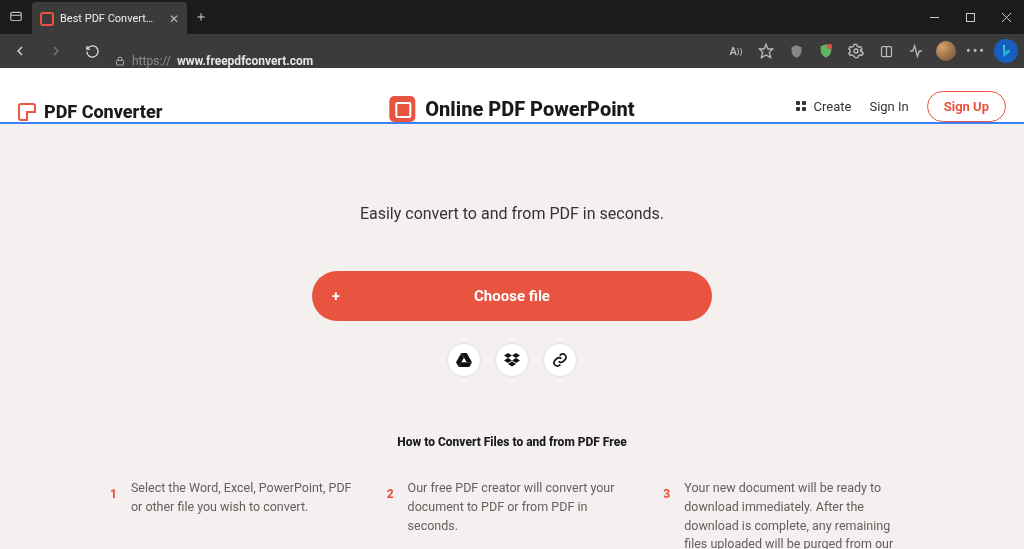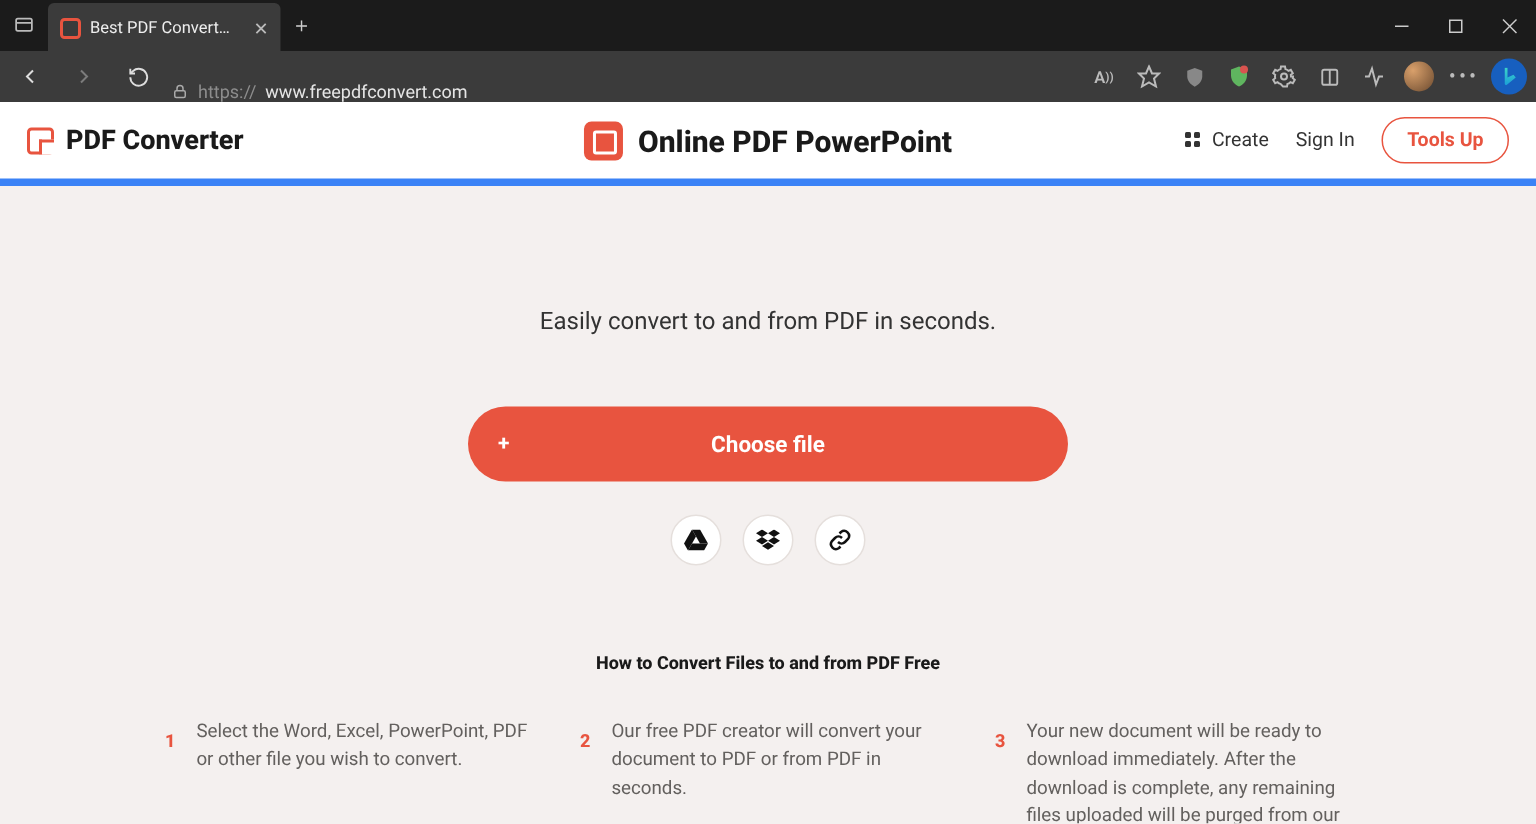--- a/index.html
+++ b/index.html
@@ -16,31 +16,31 @@
   .newtab { width:28px; display:flex; align-items:center; justify-content:center; color:#ccc; font-size:14px; }
   .titlebar .spacer { flex:1; }
   .wincontrols { display:flex; }
   .wincontrols > div { width:36px; display:flex; align-items:center; justify-content:center; color:#ccc; font-size:12px; }
 
   .addressbar { height:34px; background:#3b3b3b; display:flex; align-items:center; padding:0 6px; gap:8px; color:#ccc; }
   .addr-btn { width:28px; height:28px; display:flex; align-items:center; justify-content:center; color:#bbb; border-radius:4px; }
   .url { flex:0 0 auto; display:flex; align-items:center; font-size:12px; gap:6px;margin-top:20px; }
   .url .lock { color:#aaa; }
   .url .scheme { color:#8d8d8d; }
-  .url .host { color:#e5e5e5; }
+  .url .host { color:#e5e5e5;font-weight:bold; }
   .url .path { color:#8d8d8d; }
   .addr-spacer { flex:1; }
   .addr-icons { display:flex; align-items:center; gap:6px; }
   .addr-icons .icon { width:24px; height:24px; display:flex; align-items:center; justify-content:center; color:#bbb; font-size:14px; }
   .avatar { width:20px; height:20px; border-radius:50%; background:radial-gradient(circle at 30% 30%, #d9a06b, #6b4a2f); }
   .bing-circle { width:24px; height:24px; border-radius:50%; background:#175fbf; display:flex; align-items:center; justify-content:center; }
   .bing-inner { width:10px; height:12px; background:linear-gradient(180deg,#3dd6c6,#1a9ed8); clip-path:polygon(20% 0,40% 0,40% 55%,80% 40%,95% 55%,30% 100%,20% 90%); }
 
   
-  .site-header { height:56px; background:#fff; display:flex; align-items:center; padding:0 18px; border-bottom:5px solid #3b82f6; }
+  .site-header { height:56px; background:#fff; display:flex; align-items:flex-end; padding:0 18px; border-bottom:2px solid #3b82f6; }
   .brand-left { display:flex; align-items:center; gap:8px; }
   .logo-outline { width:18px; height:18px; border:2px solid #e8543f; border-radius:3px; position:relative; }
   .logo-outline::after { content:""; position:absolute; right:-2px; bottom:-2px; width:8px; height:8px; background:#fff; border-top:2px solid #e8543f; border-left:2px solid #e8543f; transform:skew(0deg,0deg); }
   .brand-text { font-size:18px; font-weight:800; color:#1a1a1a; }
   .center-title { position:absolute; left:50%; transform:translateX(-50%); display:flex; align-items:center; gap:10px; }
   .logo-solid { width:26px; height:26px; background:#e8543f; border-radius:5px; position:relative; }
   .logo-solid::after { content:""; position:absolute; left:6px; top:6px; width:12px; height:12px; border:2px solid #fff; border-radius:2px; }
   .center-title .t { font-size:20px; font-weight:800; color:#1a1a1a; }
   .header-right { margin-left:auto; display:flex; align-items:center; gap:18px; font-size:13px; color:#333; }
   .tools { display:flex; align-items:center; gap:6px; }
@@ -193,21 +193,21 @@
     <div class="tools">
       <span class="dots-grid">
           <span></span>
           <span></span>
           <span></span>
           <span></span>
         </span>
       <span>Create</span>
     </div>
     <span>Sign In</span>
-    <span class="signup-btn">Tools Up</span>
+    <span class="signup-btn">Sign Up</span>
   </div>
 </div>
 
 <div class="page">
   <div class="tagline">Easily convert to and from PDF in seconds.</div>
 
   <div class="choose-btn">
     <span class="plus">+</span>
     <span>Choose file</span>
   </div>

